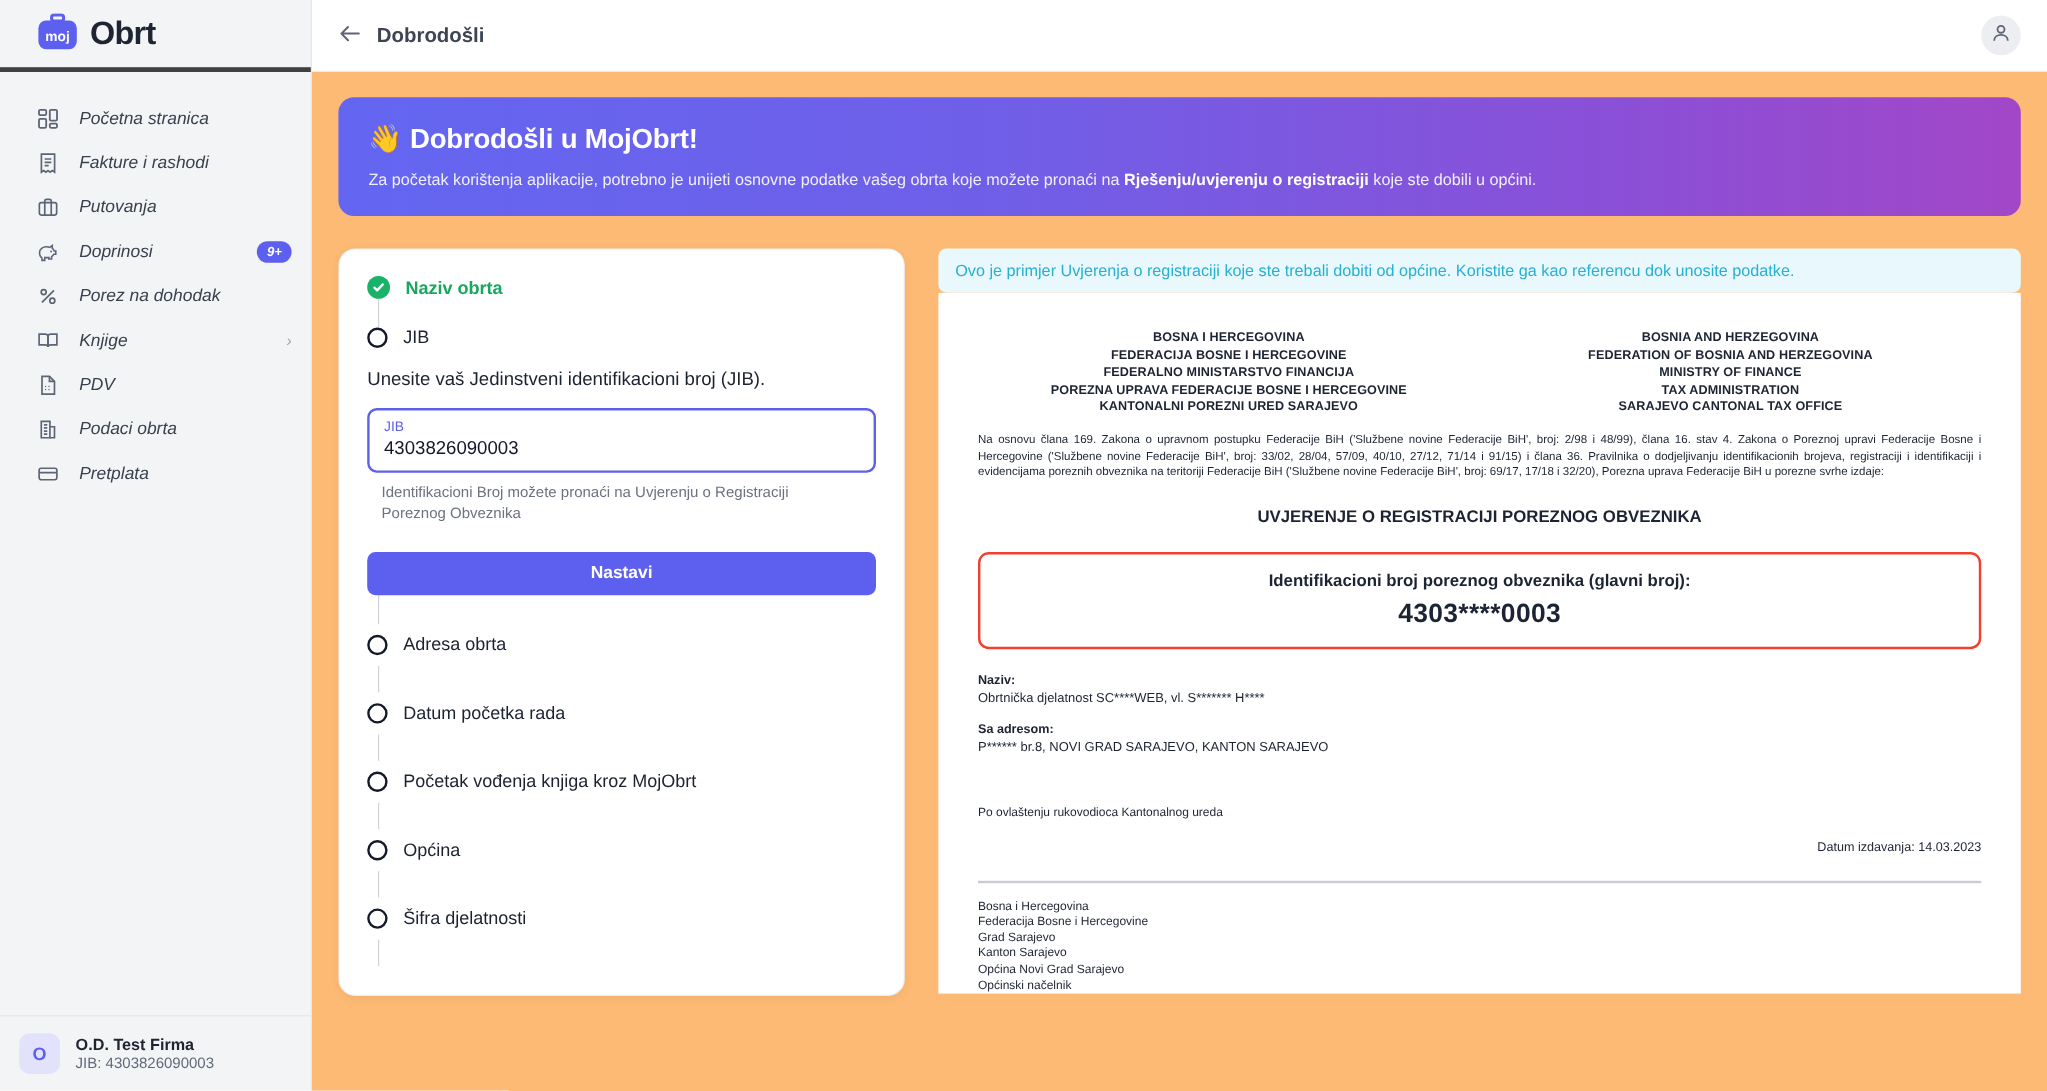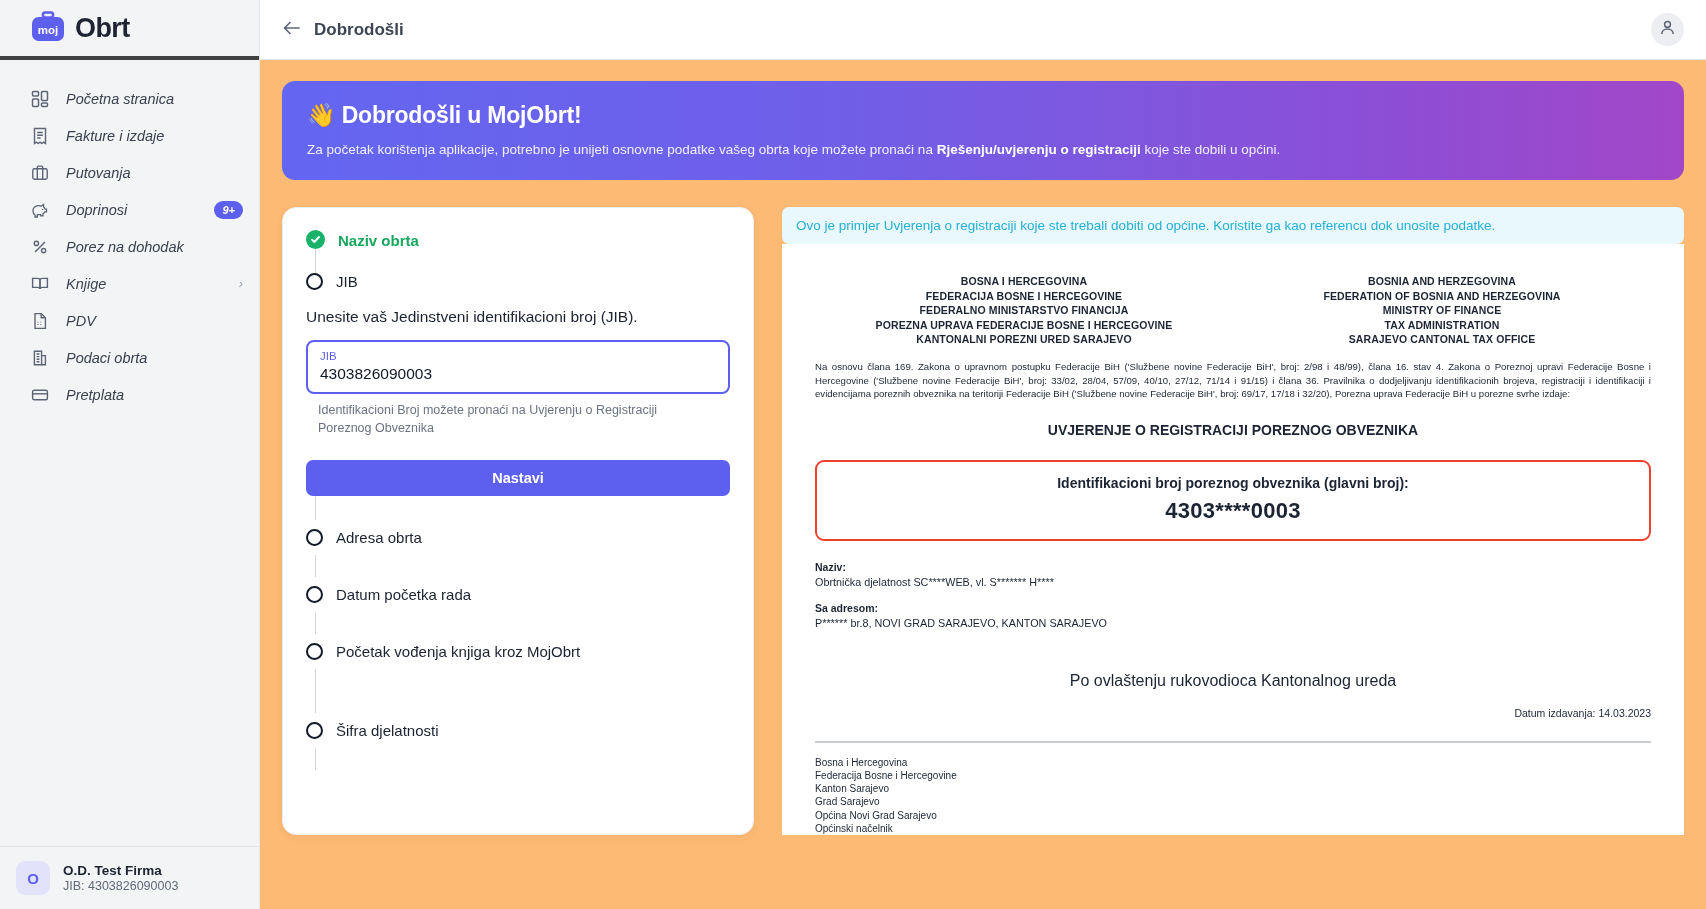--- a/index.html
+++ b/index.html
@@ -153,21 +153,21 @@
   .redbox {
     border: 2px solid #ef4030; border-radius: 9px;
     margin: 22px 0 0 0; padding: 13px 10px 15px 10px; text-align: center;
   }
   .redbox-lbl { font-size: 14px; font-weight: 700; }
   .redbox-num { font-size: 22px; font-weight: 700; margin-top: 7px; letter-spacing: 0.3px; }
   .kv { margin-top: 20px; }
   .kv-k { font-size: 10.5px; font-weight: 700; }
   .kv-v { font-size: 10.8px; margin-top: 3px; }
   .kv2 { margin-top: 14px; }
-  .sign { text-align: center; font-size: 16px; margin-top: 43px; }
+  .sign { text-align: left; font-size: 10px; margin-top: 43px; }
   .sign2 { text-align: right; font-size: 10.5px; margin-top: 17px; }
   .hr { height: 2px; background: #c9cdd3; margin-top: 22px; }
   .foot { margin-top: 13px; }
   .foot div { font-size: 10px; line-height: 13.2px; color: #1c2433; }
 </style>
 </head>
 <body>
 
 <div class="app">
 
@@ -197,21 +197,21 @@
         <span class="nav-label">Početna stranica</span>
       </div>
 
       <div class="nav-item">
         <span class="nav-ico">
           <svg width="18" height="18" viewBox="0 0 18 18" fill="none" stroke="currentColor" stroke-width="1.4">
             <path d="M3.5 1.5h11v15l-2-1.3-1.8 1.3-1.7-1.3-1.7 1.3L5.5 15.2 3.5 16.5z"></path>
             <path d="M6.2 5.5h5.6M6.2 8.3h5.6M6.2 11h3.4"></path>
           </svg>
         </span>
-        <span class="nav-label">Fakture i izdaje</span>
+        <span class="nav-label">Fakture i rashodi</span>
       </div>
 
       <div class="nav-item">
         <span class="nav-ico">
           <svg width="18" height="18" viewBox="0 0 18 18" fill="none" stroke="currentColor" stroke-width="1.4">
             <rect x="1.8" y="4.8" width="14.4" height="10.4" rx="1.6"></rect>
             <path d="M6.3 4.8V3.4a1.3 1.3 0 0 1 1.3-1.3h2.8a1.3 1.3 0 0 1 1.3 1.3v1.4"></path>
             <path d="M6.3 4.8v10.4M11.7 4.8v10.4"></path>
           </svg>
         </span>
@@ -366,20 +366,24 @@
             <div class="step-row">
               <span class="radio-o"></span>
               <span class="step-label">Datum početka rada</span>
             </div>
             <div class="connector sm"></div>
             <div class="step-row">
               <span class="radio-o"></span>
               <span class="step-label">Početak vođenja knjiga kroz MojObrt</span>
             </div>
             <div class="connector sm"></div>
+            <div class="step-row">
+              <span class="radio-o"></span>
+              <span class="step-label">Općina</span>
+            </div>
             <div class="connector sm"></div>
             <div class="step-row">
               <span class="radio-o"></span>
               <span class="step-label">Šifra djelatnosti</span>
             </div>
             <div class="connector sm"></div>
           </div>
         </section>
 
         <section class="doc-wrap">
@@ -423,22 +427,22 @@
             </div>
 
             <div class="sign">Po ovlaštenju rukovodioca Kantonalnog ureda</div>
             <div class="sign2">Datum izdavanja: 14.03.2023</div>
 
             <div class="hr"></div>
 
             <div class="foot">
               <div>Bosna i Hercegovina</div>
               <div>Federacija Bosne i Hercegovine</div>
+              <div>Grad Sarajevo</div>
               <div>Kanton Sarajevo</div>
-              <div>Grad Sarajevo</div>
               <div>Općina Novi Grad Sarajevo</div>
               <div>Općinski načelnik</div>
             </div>
           </div>
         </section>
 
       </div>
     </div>
   </div>
 </div>

